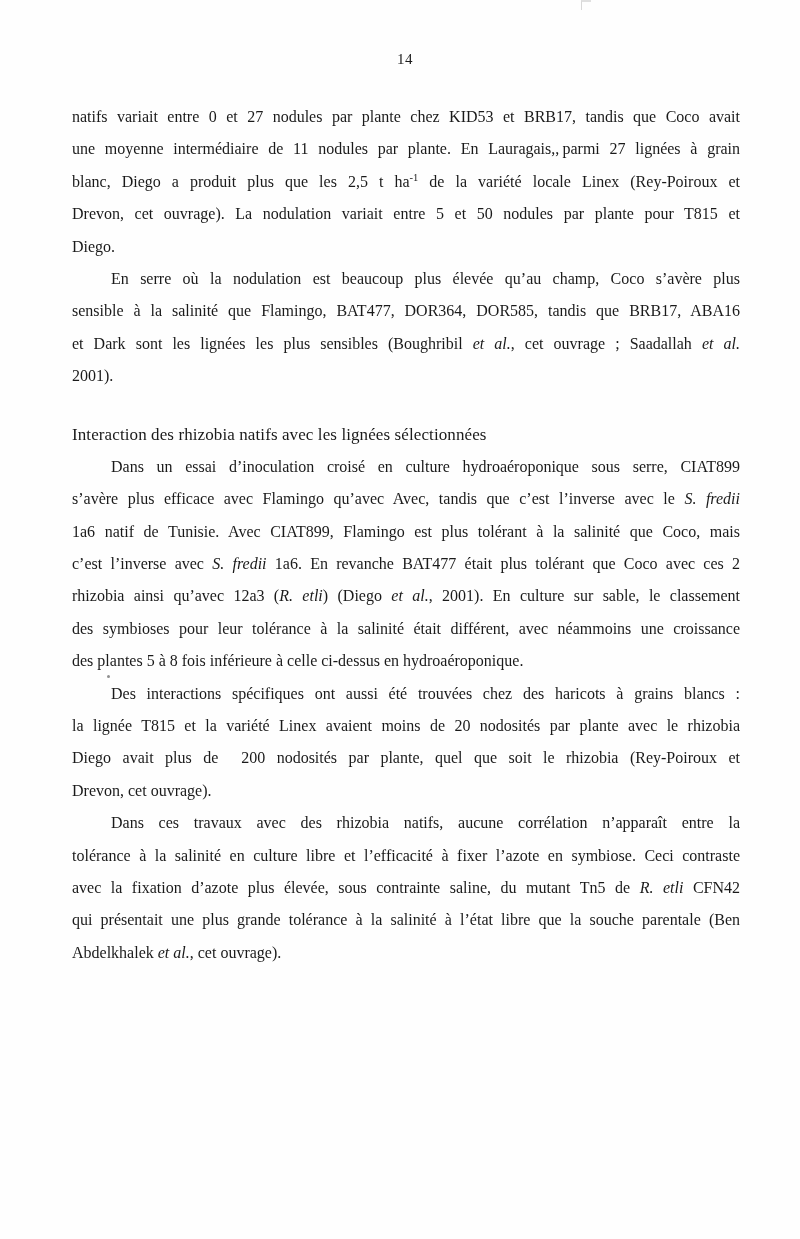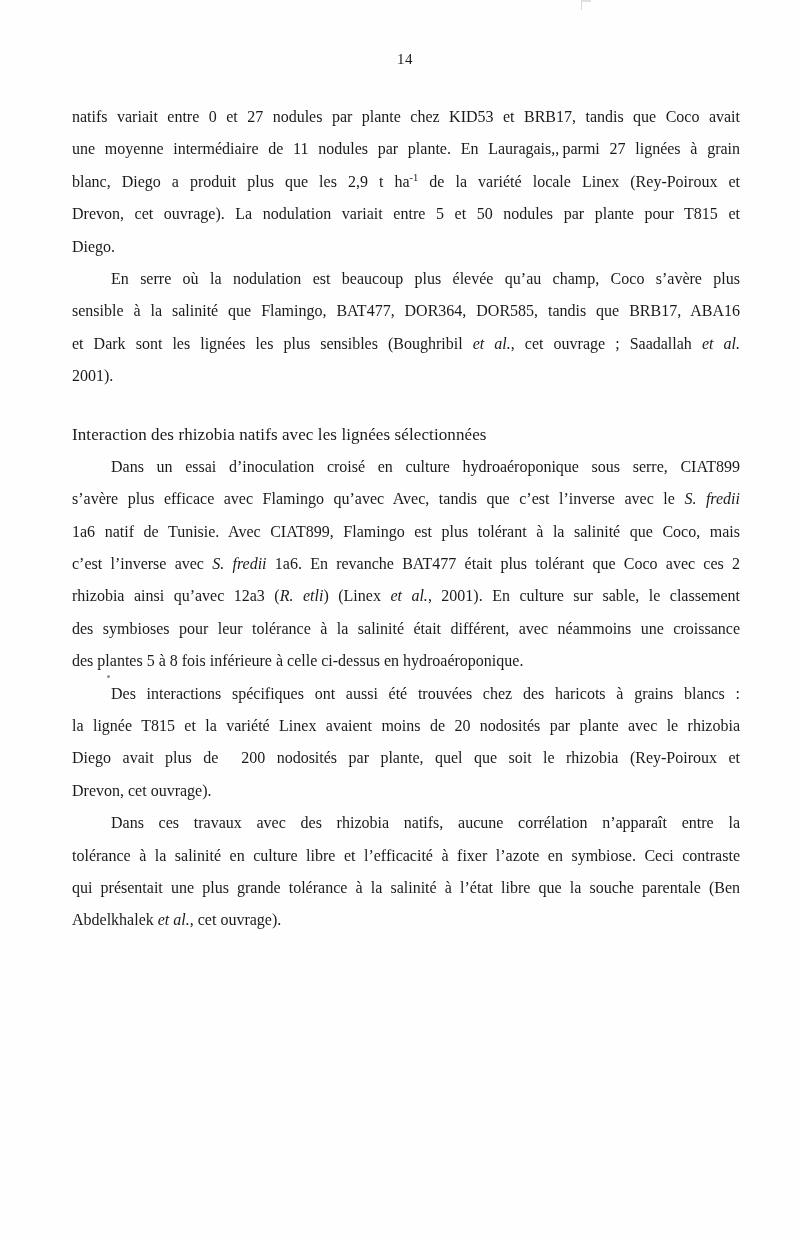--- a/index.html
+++ b/index.html
@@ -77,38 +77,39 @@
 </style>
 </head>
 <body>
 
 <div class="page">
   <div class="artifact-mark"></div>
   <div class="page-number">14</div>
   <div class="text-block">
       <div class="line"><span>natifs variait entre 0 et 27 nodules par plante chez KID53 et BRB17, tandis que Coco avait</span></div>
       <div class="line"><span>une moyenne intermédiaire de 11 nodules par plante. En Lauragais,, parmi 27 lignées à grain</span></div>
-      <div class="line"><span>blanc, Diego a produit plus que les 2,9 t ha</span><span class="sup">-1</span><span> de la variété locale Linex (Rey-Poiroux et</span></div>
+      <div class="line"><span>blanc, Diego a produit plus que les 2,5 t ha</span><span class="sup">-1</span><span> de la variété locale Linex (Rey-Poiroux et</span></div>
       <div class="line"><span>Drevon, cet ouvrage). La nodulation variait entre 5 et 50 nodules par plante pour T815 et</span></div>
       <div class="line last"><span>Diego.</span></div>
       <div class="line indent"><span>En serre où la nodulation est beaucoup plus élevée qu’au champ, Coco s’avère plus</span></div>
       <div class="line"><span>sensible à la salinité que Flamingo, BAT477, DOR364, DOR585, tandis que BRB17, ABA16</span></div>
       <div class="line"><span>et Dark sont les lignées les plus sensibles (Boughribil </span><span class="it">et al.</span><span>, cet ouvrage ; Saadallah </span><span class="it">et al.</span></div>
       <div class="line last"><span>2001).</span></div>
       <div class="heading">Interaction des rhizobia natifs avec les lignées sélectionnées</div>
       <div class="line indent"><span>Dans un essai d’inoculation croisé en culture hydroaéroponique sous serre, CIAT899</span></div>
       <div class="line"><span>s’avère plus efficace avec Flamingo qu’avec Avec, tandis que c’est l’inverse avec le </span><span class="it">S. fredii</span></div>
       <div class="line"><span>1a6 natif de Tunisie. Avec CIAT899, Flamingo est plus tolérant à la salinité que Coco, mais</span></div>
       <div class="line"><span>c’est l’inverse avec </span><span class="it">S. fredii</span><span> 1a6. En revanche BAT477 était plus tolérant que Coco avec ces 2</span></div>
-      <div class="line"><span>rhizobia ainsi qu’avec 12a3 (</span><span class="it">R. etli</span><span>) (Linex </span><span class="it">et al.</span><span>, 2001). En culture sur sable, le classement</span></div>
+      <div class="line"><span>rhizobia ainsi qu’avec 12a3 (</span><span class="it">R. etli</span><span>) (Diego </span><span class="it">et al.</span><span>, 2001). En culture sur sable, le classement</span></div>
       <div class="line"><span>des symbioses pour leur tolérance à la salinité était différent, avec néammoins une croissance</span></div>
       <div class="line last"><span>des plantes 5 à 8 fois inférieure à celle ci-dessus en hydroaéroponique.</span></div>
       <div class="line indent"><span>Des interactions spécifiques ont aussi été trouvées chez des haricots à grains blancs :</span></div>
       <div class="line"><span>la lignée T815 et la variété Linex avaient moins de 20 nodosités par plante avec le rhizobia</span></div>
       <div class="line"><span>Diego avait plus de&nbsp; 200 nodosités par plante, quel que soit le rhizobia (Rey-Poiroux et</span></div>
       <div class="line last"><span>Drevon, cet ouvrage).</span></div>
       <div class="line indent"><span>Dans ces travaux avec des rhizobia natifs, aucune corrélation n’apparaît entre la</span></div>
       <div class="line"><span>tolérance à la salinité en culture libre et l’efficacité à fixer l’azote en symbiose. Ceci contraste</span></div>
+      <div class="line"><span>avec la fixation d’azote plus élevée, sous contrainte saline, du mutant Tn5 de </span><span class="it">R. etli</span><span> CFN42</span></div>
       <div class="line"><span>qui présentait une plus grande tolérance à la salinité à l’état libre que la souche parentale (Ben</span></div>
       <div class="line last"><span>Abdelkhalek </span><span class="it">et al.</span><span>, cet ouvrage).</span></div>
     </div>
   <div class="artifact-dot"></div>
 </div>
 
 </body></html>

